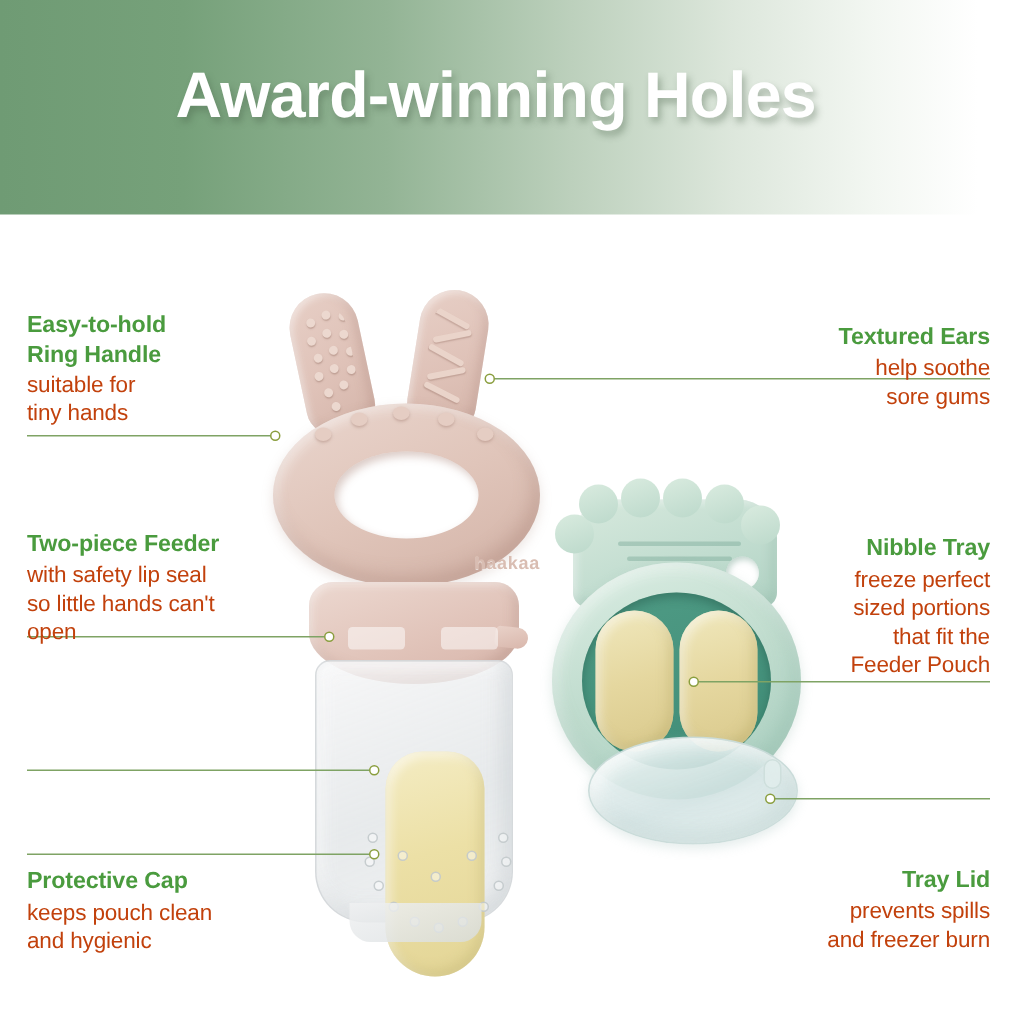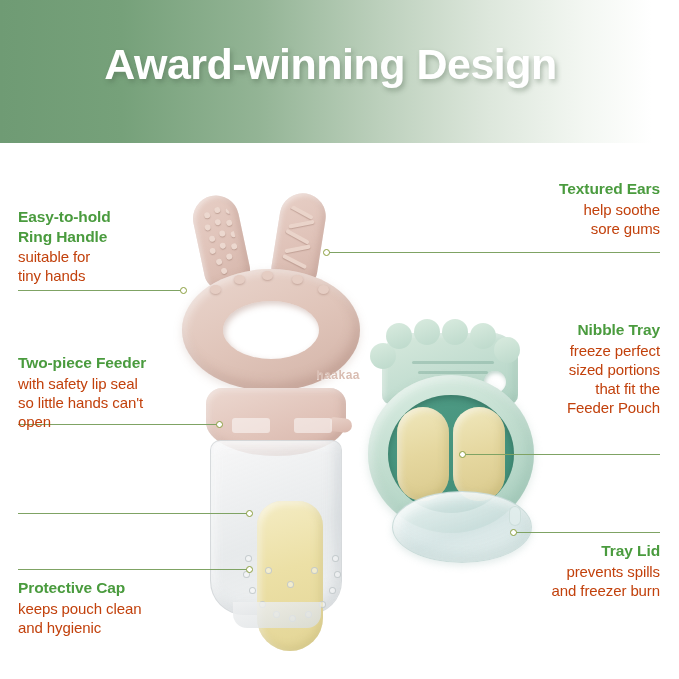--- a/index.html
+++ b/index.html
@@ -28,21 +28,21 @@
   .callout{position:absolute;}
   .callout .c-title{
     color:#4a9b3e;font-weight:700;font-size:15.5px;line-height:1.26;
     letter-spacing:-0.1px;
   }
   .callout .c-body{
     color:#c2410c;font-weight:400;font-size:15px;line-height:1.27;
     letter-spacing:-0.1px;margin-top:1px;
   }
   .callout.left{text-align:left;}
-  .callout.right{text-align:right;}
+  .callout.right{text-align:right;margin-top:36px;}
 
   
   .lead{
     position:absolute;height:1px;background:#7fa364;
   }
   .dot{
     position:absolute;width:7px;height:7px;border-radius:50%;
     border:1.3px solid #8a9e3e;background:#ffffff;box-sizing:border-box;
   }
 
@@ -167,21 +167,21 @@
     position:absolute;right:10px;top:14px;width:12px;height:20px;border-radius:6px;
     background:rgba(225,237,236,.8);border:1px solid rgba(198,216,214,.7);box-sizing:border-box;
   }
 </style>
 </head>
 <body>
 
 <div class="page">
 
   <div class="header">
-    <div class="header-title">Award-winning Design</div>
+    <div class="header-title">Award-winning Holes</div>
   </div>
 
   <div class="art">
 
     <div class="ring-wrap">
       <div class="ear l">
         <div class="ear-tex">
           <div class="bump" style="left:4px;top:6px"></div>
             <div class="bump" style="left:15px;top:3px"></div>
           <div class="bump" style="left:26px;top:6px"></div>

